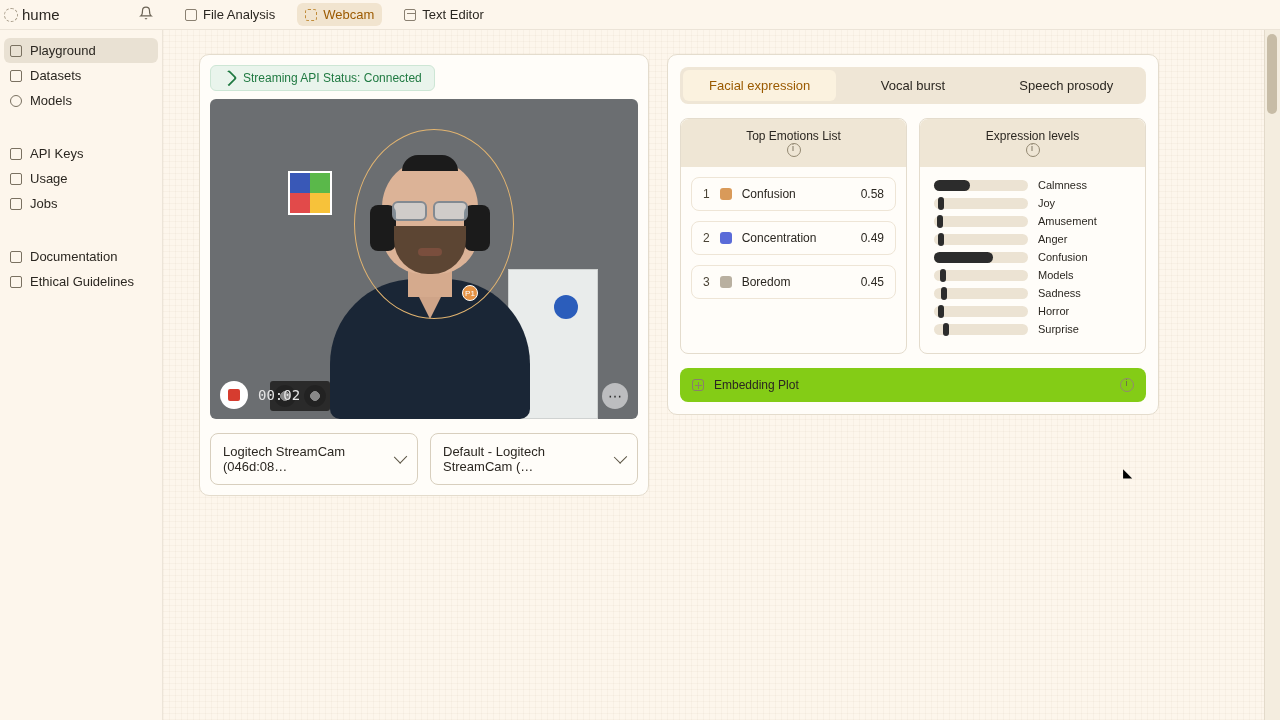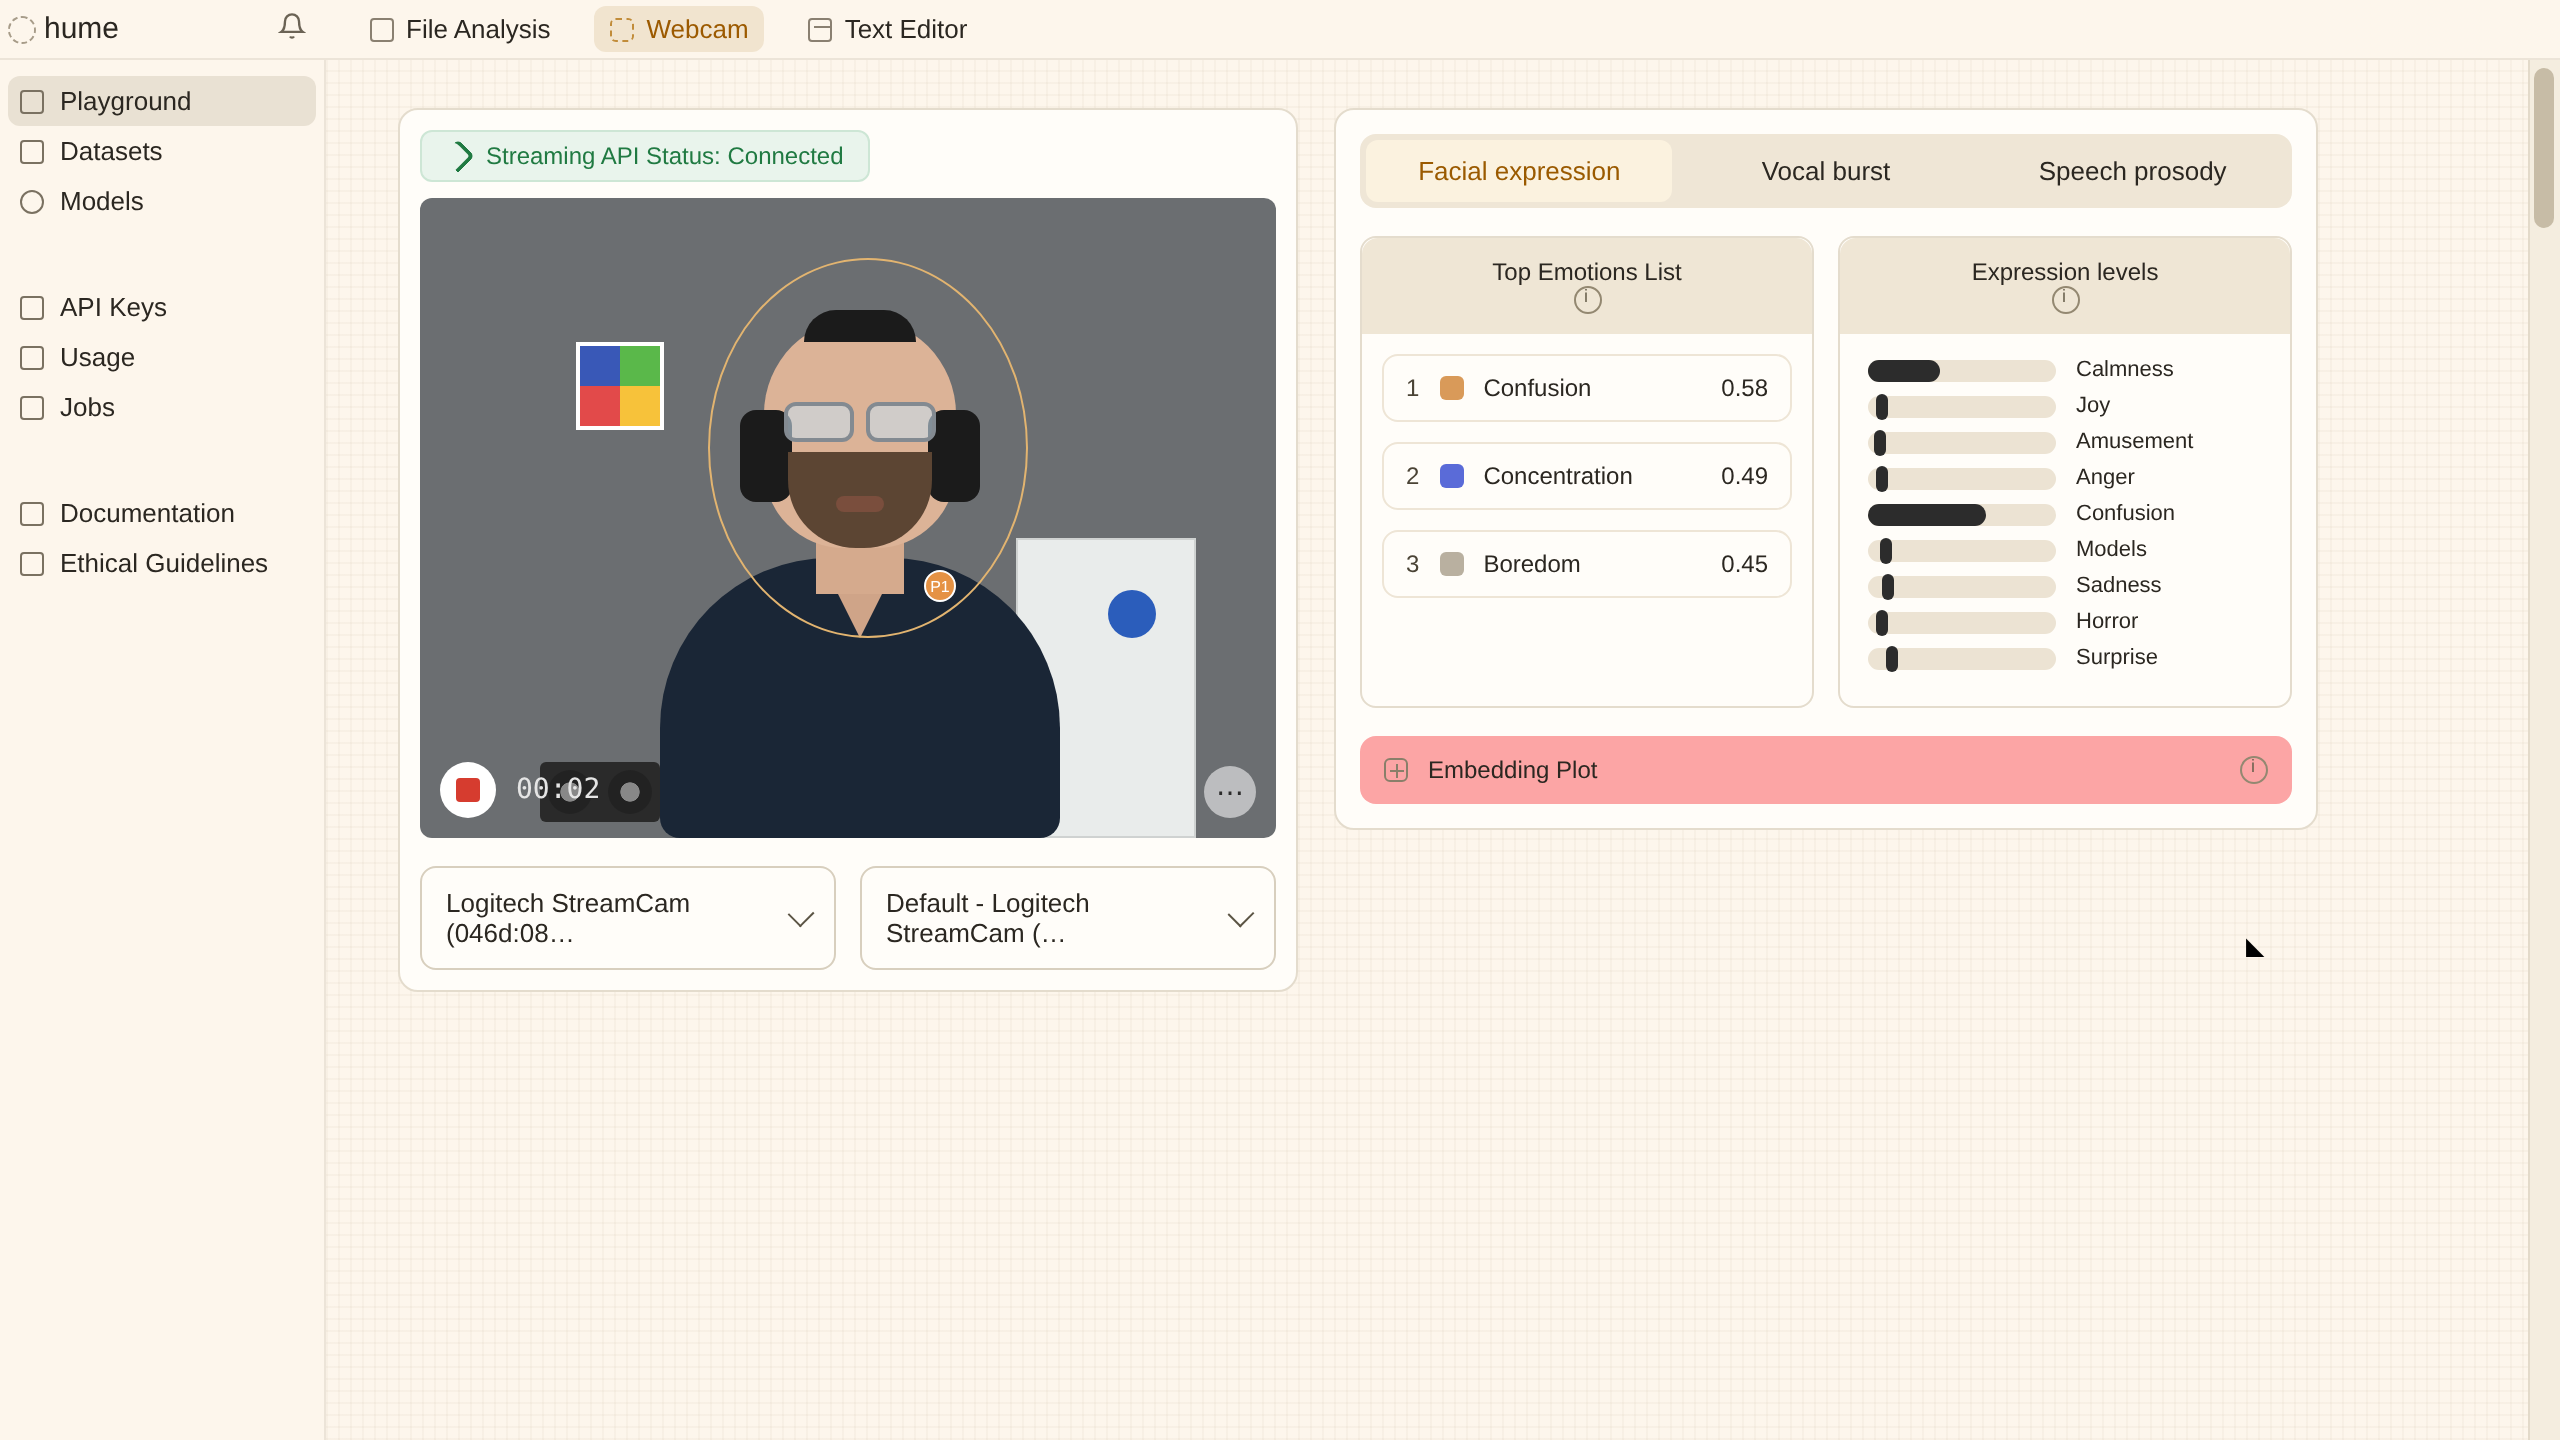--- a/index.html
+++ b/index.html
@@ -81,21 +81,21 @@
   .emo-row { display:flex; align-items:center; gap:10px; margin:10px 10px 0; border:1px solid #eee5d6; border-radius:8px; padding:9px 11px; font-size:12px; }
   .rank { color:#4a4335; }
   .swatch { width:12px; height:12px; border-radius:3px; }
   .emo-name { flex:1; }
   .emo-val { font-variant-numeric: tabular-nums; }
   .levels-body { padding:12px 10px 0 14px; }
   .level { display:flex; align-items:center; gap:10px; margin-bottom:6px; font-size:11px; }
   .bar { width:94px; height:11px; background:#ece3d3; border-radius:6px; position:relative; overflow:visible; }
   .bar-fill { position:absolute; left:0; top:0; height:100%; background:#2c2c2c; border-radius:6px; }
   .bar-cap { position:absolute; top:-1px; left:0; width:6px; height:13px; background:#2c2c2c; border-radius:3px; }
-  .embed-row { display:flex; align-items:center; gap:10px; background:#fca5a5; border-radius:8px; padding:10px 12px; font-size:12px; font-weight:500; cursor:pointer; }
+  .embed-row { display:flex; align-items:center; gap:10px; background:#84cc16; border-radius:8px; padding:10px 12px; font-size:12px; font-weight:500; cursor:pointer; }
   .expand-icon { width:12px; height:12px; border:1px solid #8a7f6a; border-radius:3px; position:relative; }
   .expand-icon::before, .expand-icon::after { content:""; position:absolute; background:#8a7f6a; }
   .expand-icon::before { left:5px; top:2px; width:1px; height:7px; }
   .expand-icon::after { top:5px; left:2px; height:1px; width:7px; }
 
   .cursor { position:absolute; left:960px; top:436px; font-size:12px; color:#000; }
 
   
   .fake-scroll { position:absolute; right:0; top:0; bottom:0; width:16px; background:#f4eddf; border-left:1px solid #e3daca; }
   .fake-thumb { position:absolute; right:3px; top:4px; width:10px; height:80px; background:#c7bca6; border-radius:5px; }

